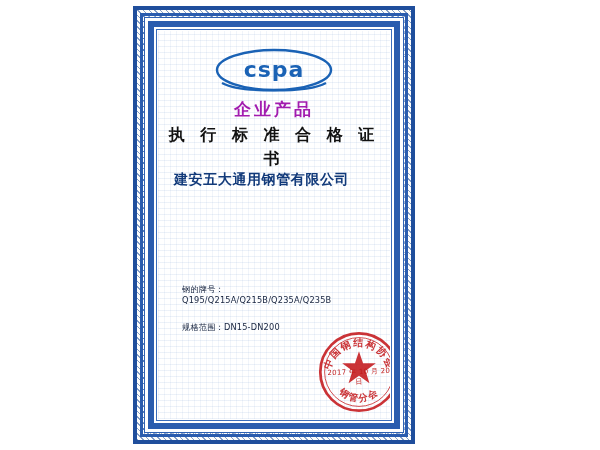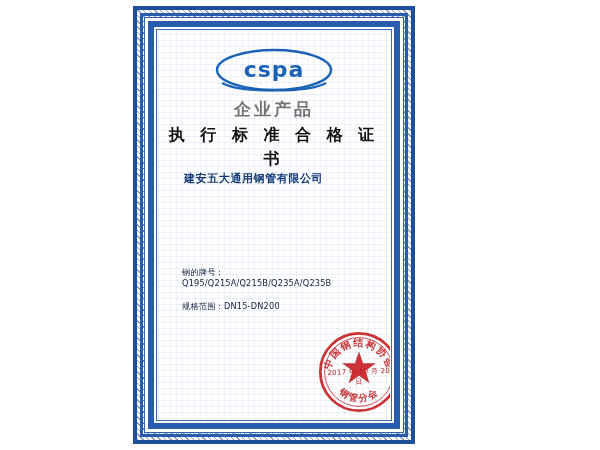--- a/index.html
+++ b/index.html
@@ -111,21 +111,21 @@
     position: absolute;
     left: 0; right: 0;
     top: 68px;
     text-align: center;
   }
   .title-main {
     font-family: Liberation Sans, sans-serif;
     font-size: 17px;
     font-weight: bold;
     letter-spacing: 3px;
-    color: #737373;
+    color: #a21caf;
     line-height: 22px;
   }
   .title-sub {
     font-family: "DejaVu Sans", sans-serif;
     font-size: 16px;
     font-weight: bold;
     letter-spacing: 5px;
     color: #111111;
     line-height: 24px;
     margin-top: 2px;
@@ -135,24 +135,24 @@
     margin-top: 6px;
     font-family: "DejaVu Sans", sans-serif;
     font-size: 7px;
     color: #222222;
     letter-spacing: 0.3px;
   }
 
   
   .company {
     position: absolute;
-    left: 26px;
+    left: 16px;
     top: 140px;
     font-family: "DejaVu Sans", sans-serif;
-    font-size: 11px;
+    font-size: 14px;
     color: #123a7a;
     letter-spacing: 0.6px;
     font-weight: bold;
   }
 
   
   .body-text {
     position: absolute;
     left: 24px;
     right: 22px;
@@ -174,21 +174,21 @@
   .spec-lines {
     position: absolute;
     left: 24px;
     right: 22px;
     top: 236px;
     font-family: "DejaVu Sans", sans-serif;
     font-size: 8.2px;
     color: #14213d;
     letter-spacing: 0.2px;
   }
-  .spec-row { margin-bottom: 13px; }
+  .spec-row { margin-bottom: 13px; margin-top: 17px; }
   .spec-row .label { }
   .spec-row .value { }
 
   .valid-row {
     position: absolute;
     left: 72px;
     right: 22px;
     top: 287px;
     font-family: "DejaVu Sans", sans-serif;
     font-size: 8px;

